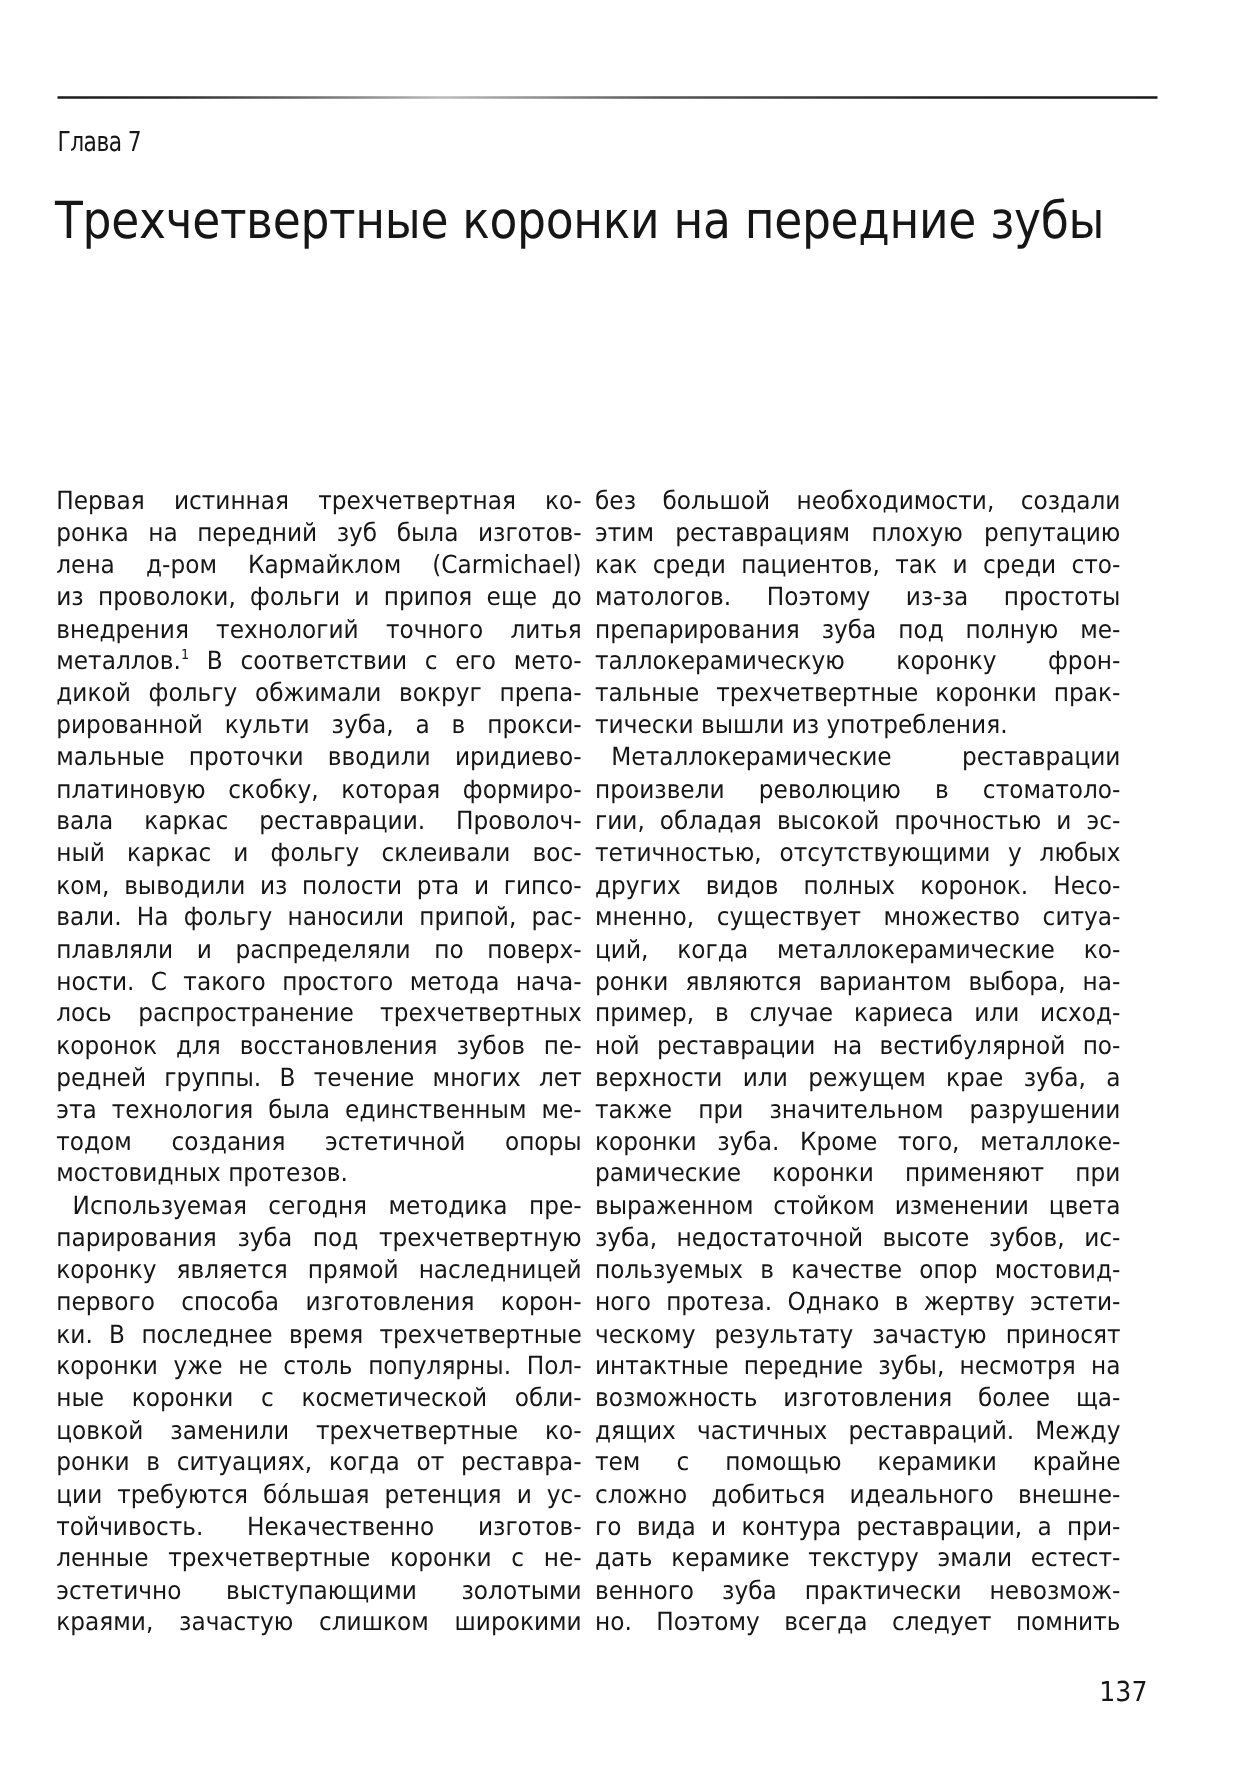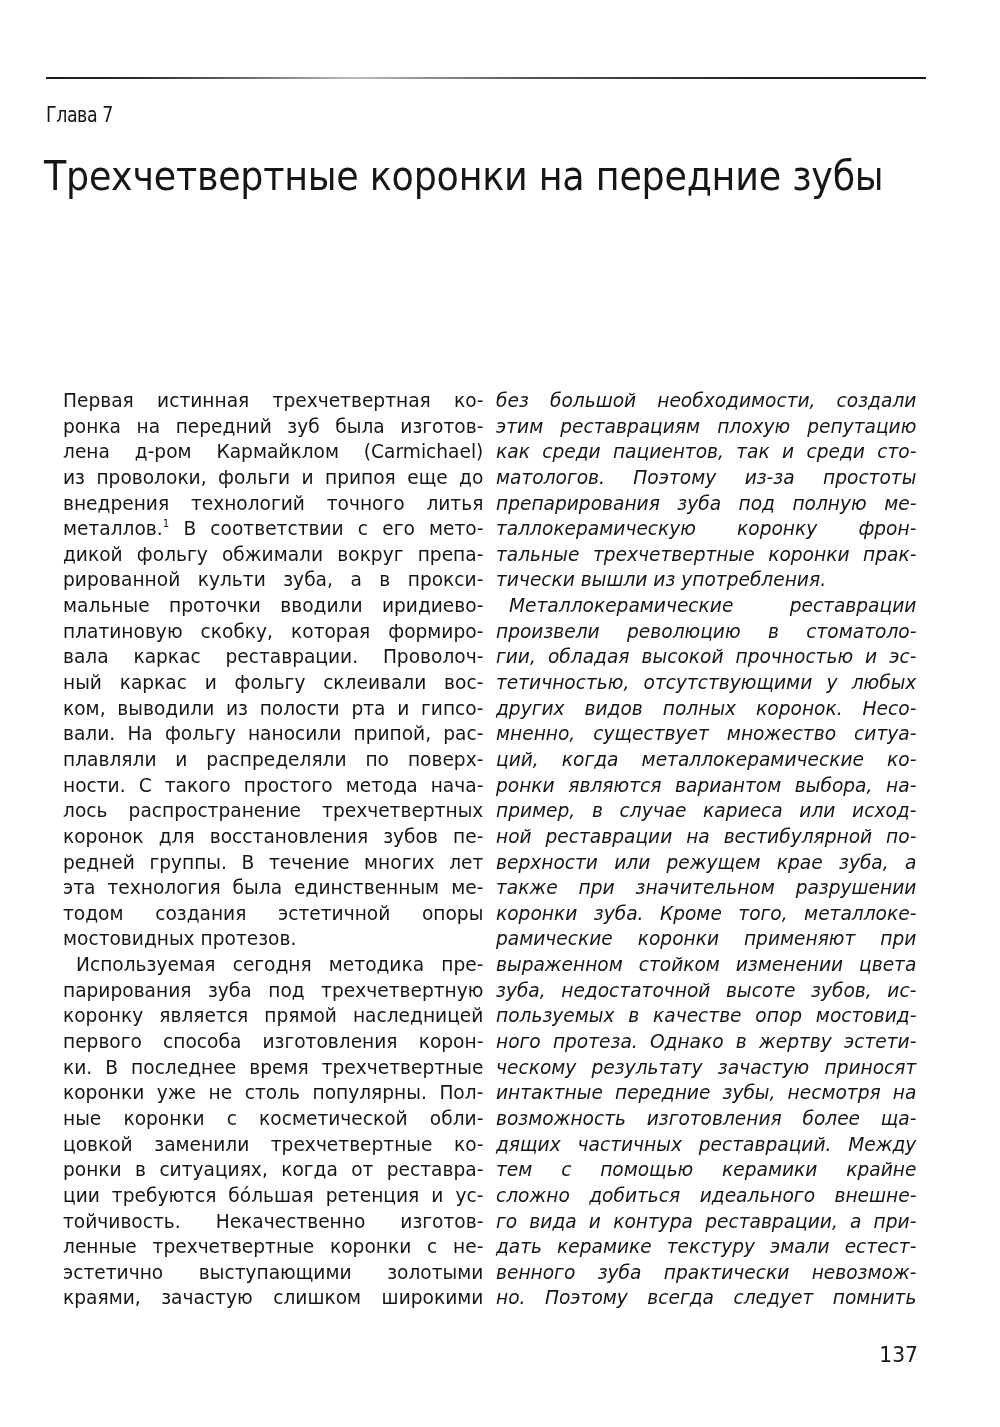--- a/index.html
+++ b/index.html
@@ -45,22 +45,22 @@
       transform: scaleX(0.89);
       transform-origin: left top;
     }
     .column {
       position: absolute;
       top: 388px;
       width: 420px;
       font-size: 20px;
       line-height: 25.65px;
     }
-    .col-left { left: 45px; margin-left: 18px; }
-    .col-right { left: 496px; font-style: italic; }
+    .col-left { left: 45px; }
+    .col-right { left: 476px; }
     .line {
       display: block;
       white-space: nowrap;
       text-align: justify;
       text-align-last: justify;
       height: 25.65px;
       transform: scaleX(0.93);
       transform-origin: left top;
       width: 452px;
     }

